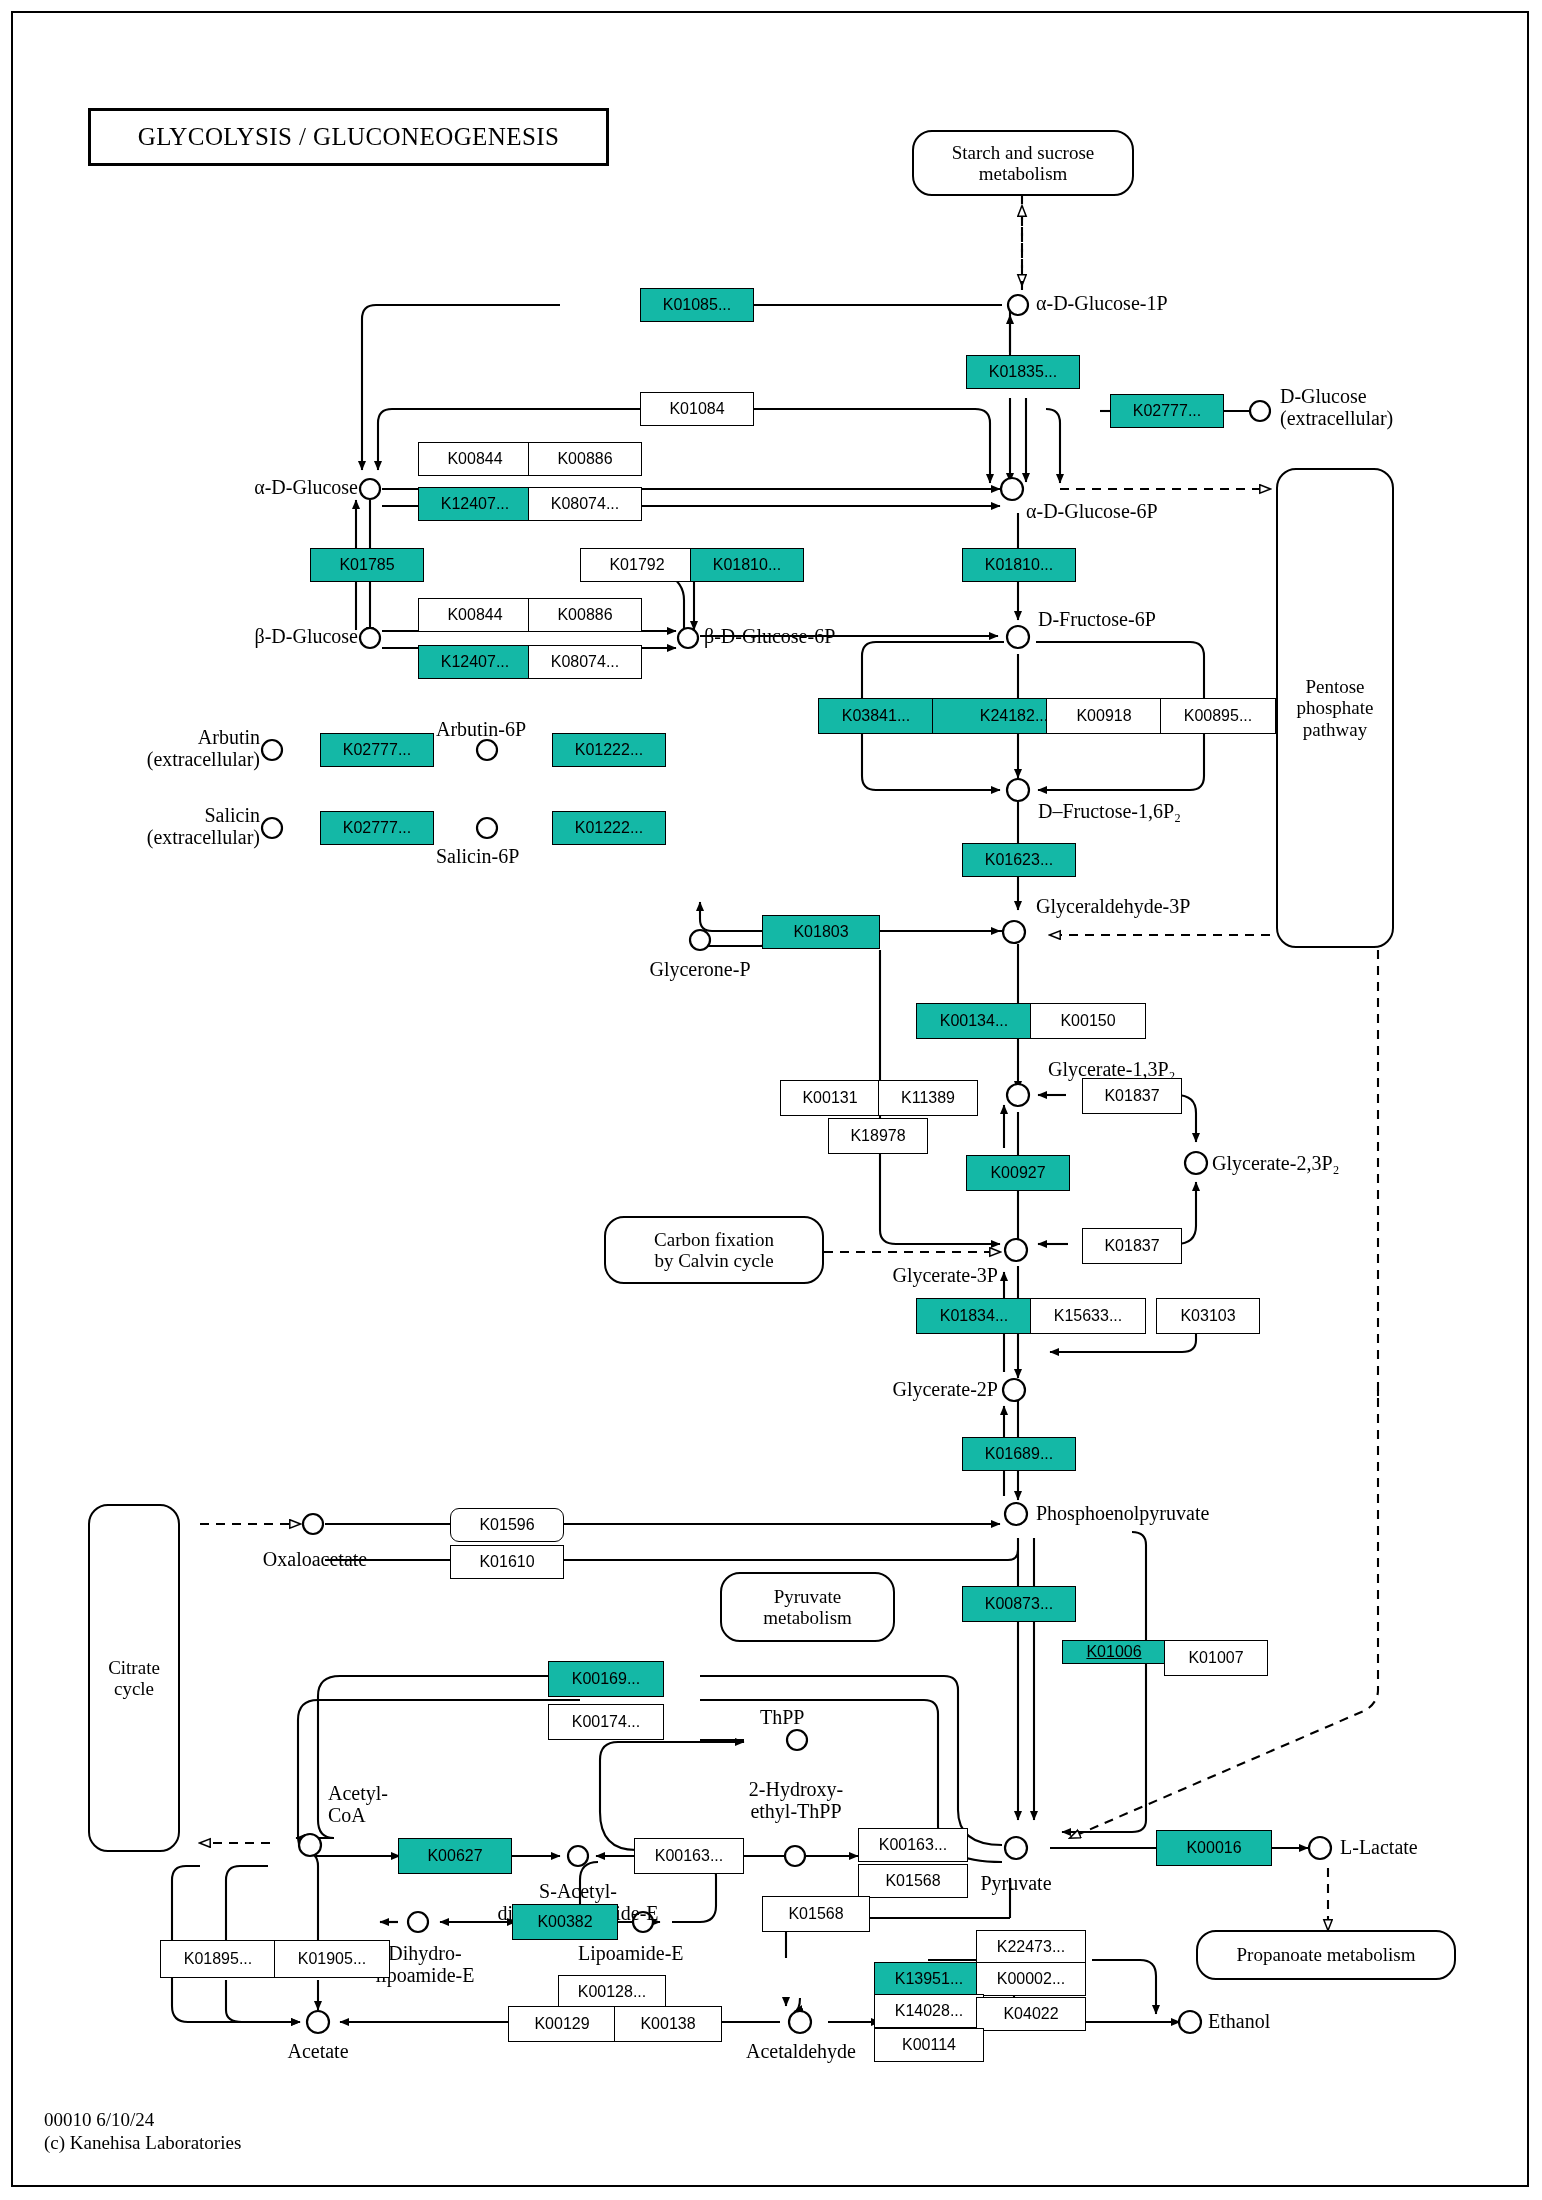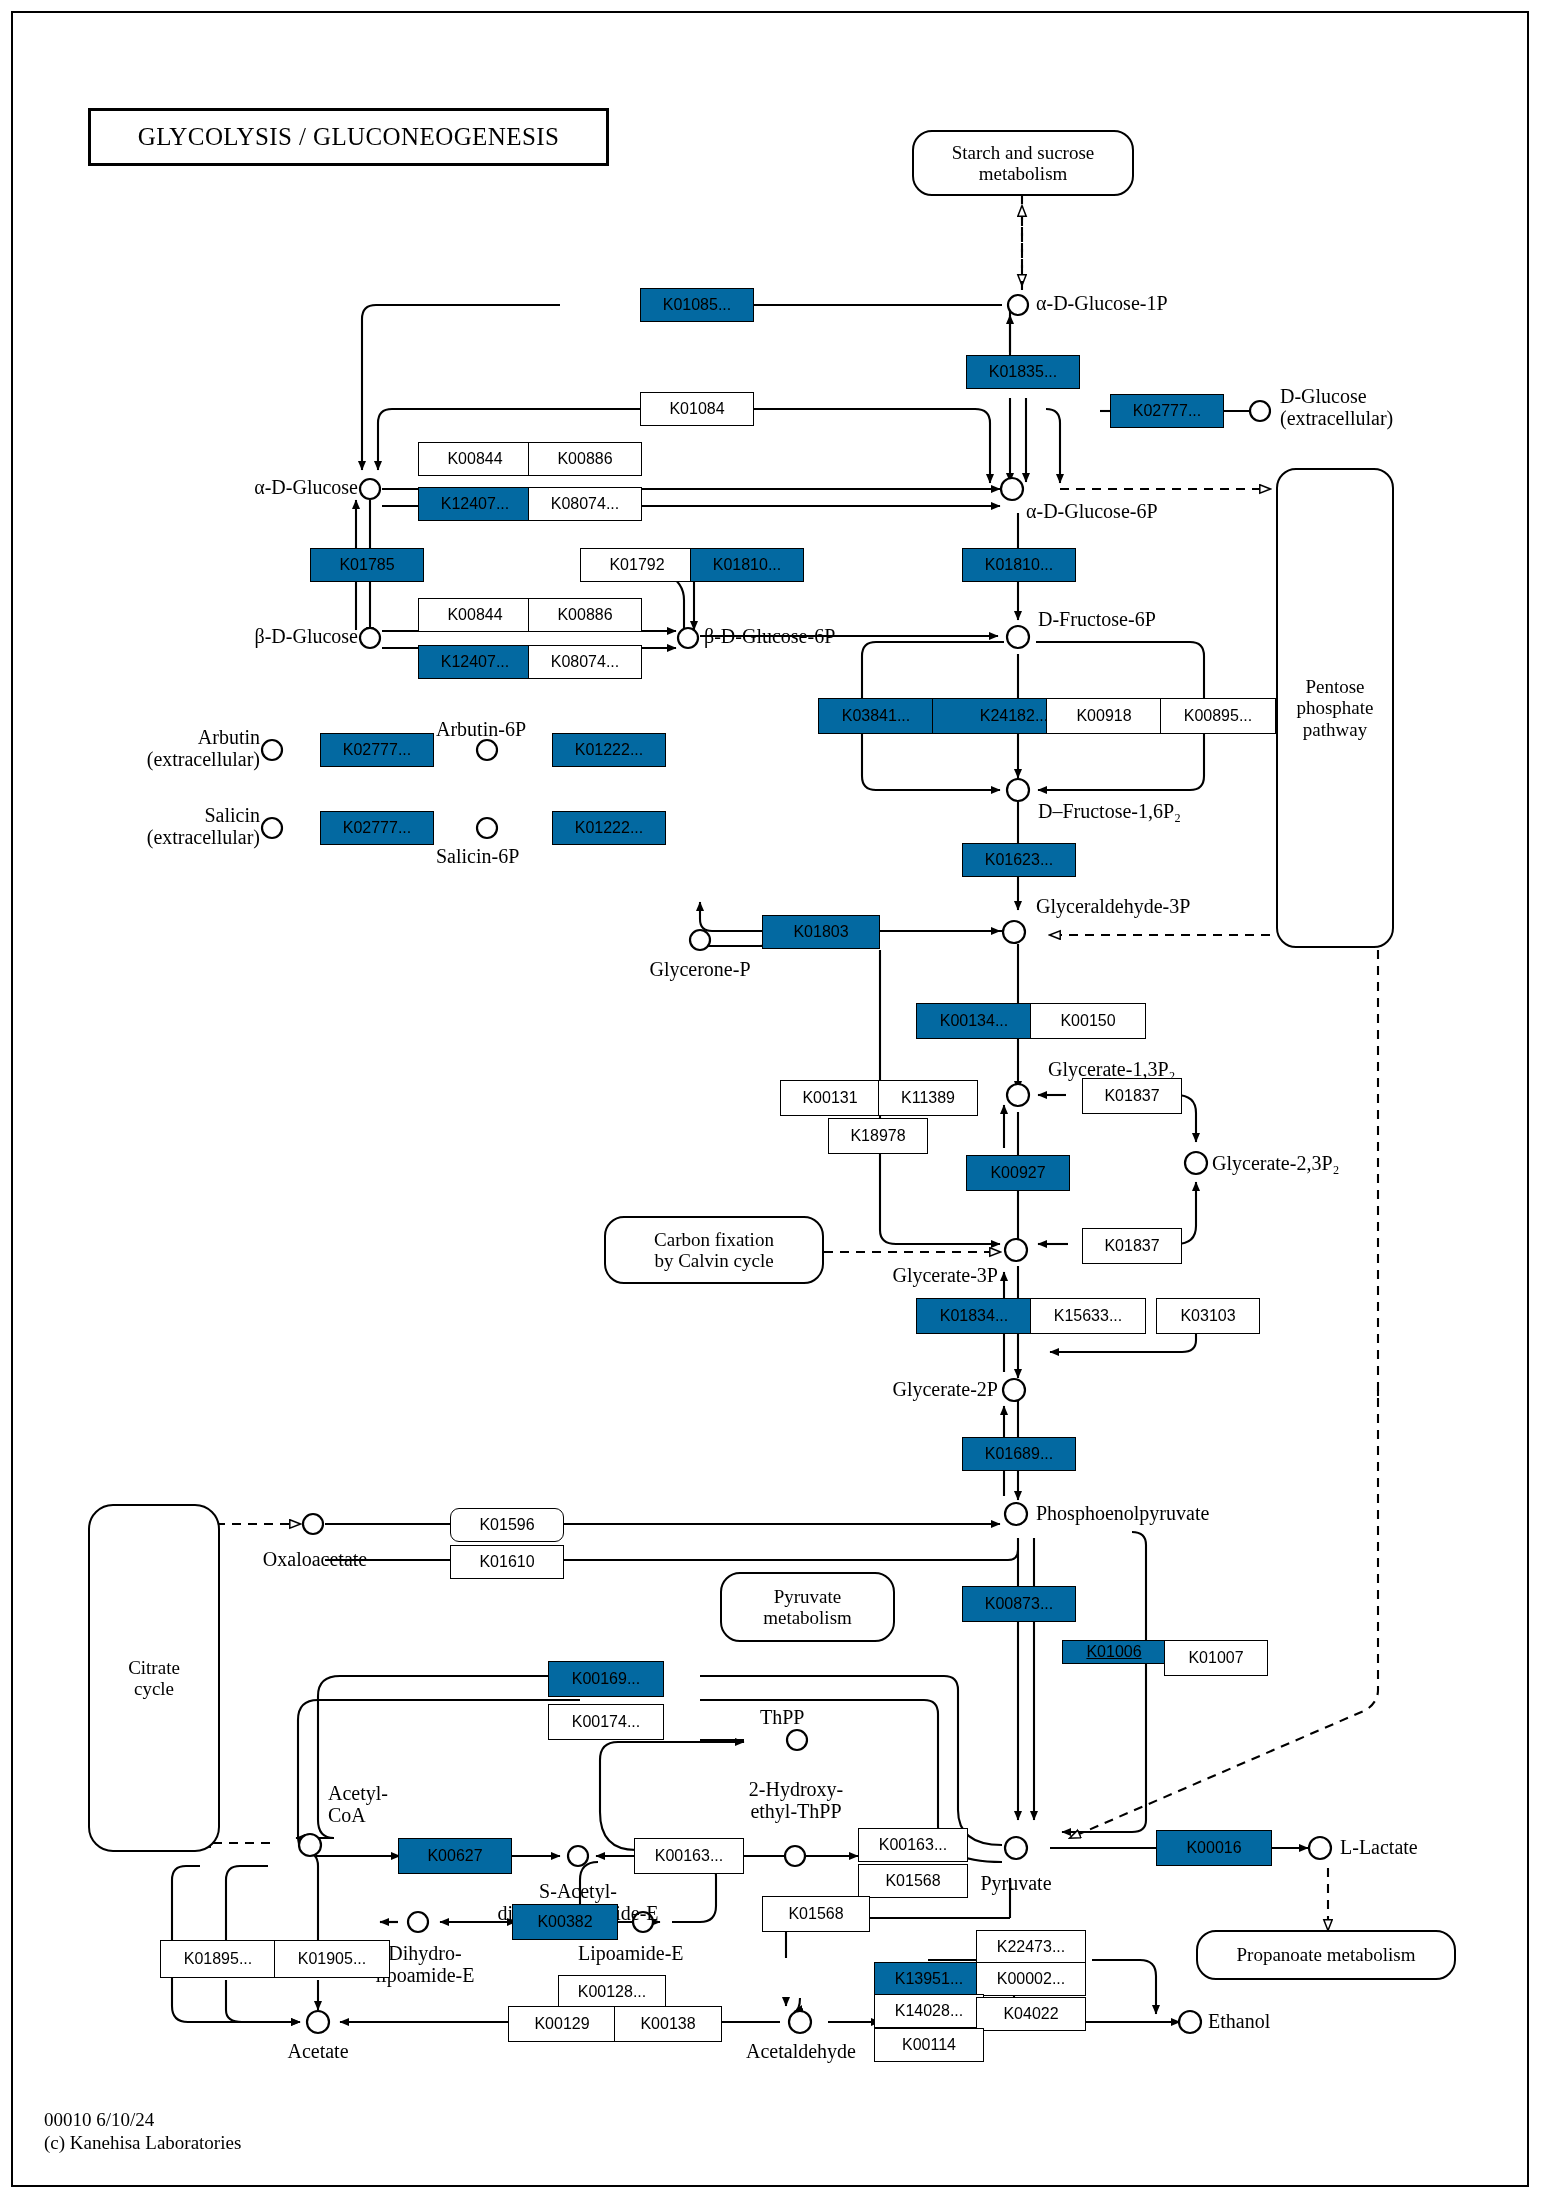--- a/index.html
+++ b/index.html
@@ -13,21 +13,21 @@
   .title-box{position:absolute;border:3px solid #000;background:#fff;
              display:flex;align-items:center;justify-content:center;
              font-family:"Liberation Serif",serif;}
   .title-box span{font-size:25px;letter-spacing:.4px;color:#000;}
 
   
   .gbox{position:absolute;box-sizing:border-box;border:1.6px solid #000;
         background:#fff;display:flex;align-items:center;justify-content:center;
         font-family:"Liberation Sans",sans-serif;font-size:16px;color:#000;
         line-height:1;white-space:nowrap;}
-  .gbox.hl{background:#0369a1;color:#000;}
+  .gbox.hl{background:#14b8a6;color:#000;}
 
   
   .mapbox{position:absolute;box-sizing:border-box;border:2px solid #000;
           background:#fff;border-radius:20px;display:flex;align-items:center;
           justify-content:center;text-align:center;
           font-family:"Liberation Serif",serif;font-size:19px;color:#000;
           line-height:1.12;padding:2px 6px;}
 
   
   .clab{position:absolute;font-family:"Liberation Serif",serif;font-size:20px;
@@ -214,21 +214,21 @@
   <div class="mapbox" style="left:912px;top:130px;width:222px;height:66px;white-space:pre-line;">Starch and sucrose
 metabolism</div>
 
   <div class="mapbox" style="left:1276px;top:468px;width:118px;height:480px;white-space:pre-line;">Pentose
 phosphate
 pathway</div>
 
   <div class="mapbox" style="left:604px;top:1216px;width:220px;height:68px;white-space:pre-line;">Carbon fixation
 by Calvin cycle</div>
 
-  <div class="mapbox" style="left:88px;top:1504px;width:132px;height:348px;white-space:pre-line;border-radius:25px;">Citrate
+  <div class="mapbox" style="left:88px;top:1504px;width:92px;height:348px;white-space:pre-line;">Citrate
 cycle</div>
 
   <div class="mapbox" style="left:720px;top:1572px;width:175px;height:70px;white-space:pre-line;">Pyruvate
 metabolism</div>
 
   <div class="mapbox" style="left:1196px;top:1930px;width:260px;height:50px;">Propanoate metabolism</div>
 
   <svg style="position:absolute;left:0;top:0;width:1542px;height:2200px;pointer-events:none;">
     <g fill="#fff" stroke="#000" stroke-width="2.2">
       <circle cx="1018" cy="305" r="10"></circle>

